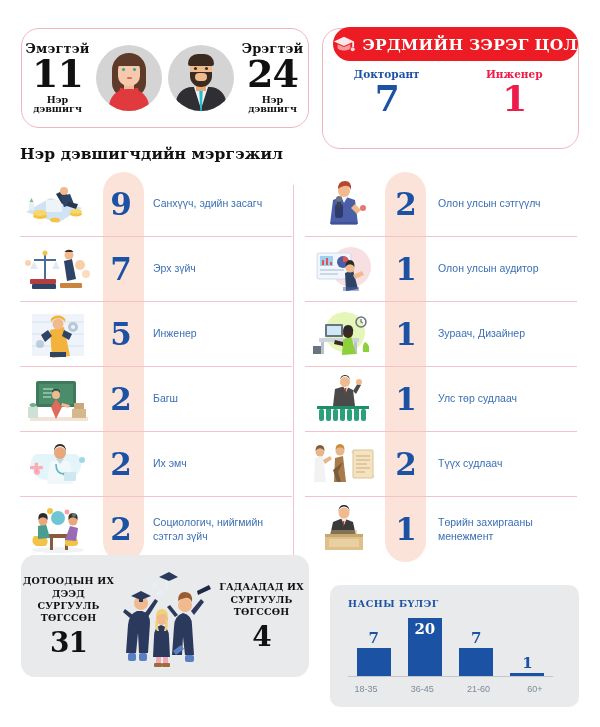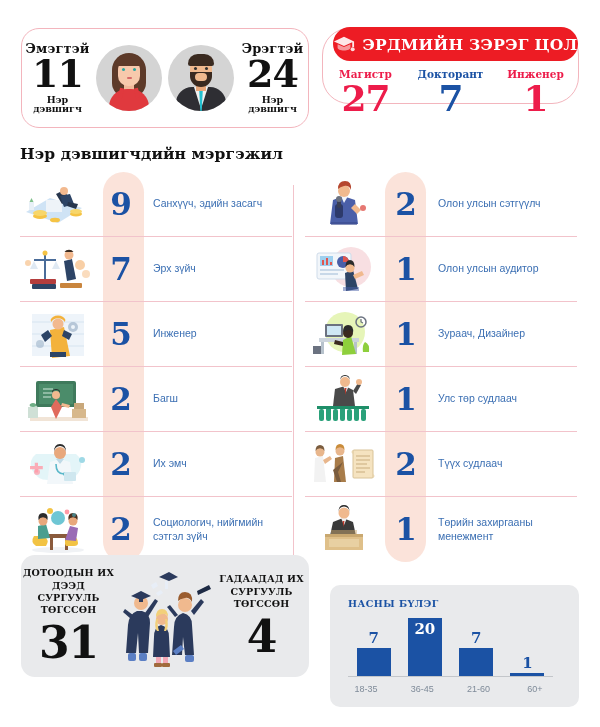--- a/index.html
+++ b/index.html
@@ -53,22 +53,22 @@
   .m-neck{position:absolute;left:28px;top:34px;width:10px;height:12px;background:#e8a87c;}
   .m-face{position:absolute;left:22px;top:13px;width:22px;height:27px;background:#f0b98e;border-radius:11px 11px 11px 11px;}
   .m-hair{position:absolute;left:20px;top:9px;width:26px;height:12px;background:#3a2a20;border-radius:13px 13px 3px 3px;}
   .m-beard{position:absolute;left:22px;top:27px;width:22px;height:15px;background:#3a2a20;border-radius:0 0 11px 11px;}
   .m-chin{position:absolute;left:27px;top:28px;width:12px;height:8px;background:#f0b98e;border-radius:6px;}
   .m-eyeL{position:absolute;left:26px;top:22px;width:3px;height:3px;background:#2f2f2f;border-radius:50%;}
   .m-eyeR{position:absolute;left:37px;top:22px;width:3px;height:3px;background:#2f2f2f;border-radius:50%;}
 
   
   .degree-card{
-    position:absolute;left:322px;top:28px;width:257px;height:76px;
-    border:1.5px solid #f3b5bd;border-radius:27px;background:#fff;box-sizing:border-box;
+    position:absolute;left:322px;top:28px;width:257px;height:121px;
+    border:1.5px solid #f3b5bd;border-radius:18px;background:#fff;box-sizing:border-box;
   }
   .degree-banner{
     position:absolute;left:10px;top:-2px;width:245px;height:34px;background:#ed1c24;
     border-radius:17px;display:flex;align-items:center;justify-content:center;gap:7px;
   }
   .degree-banner .cap-icon{display:block;width:22px;height:18px;flex:none;}
   .degree-banner .btxt{
     color:#fff;font-family:"DejaVu Serif", serif;font-weight:bold;font-size:15.5px;letter-spacing:.3px;
   }
   .degree-row{position:absolute;left:0;top:40px;width:100%;display:flex;}
@@ -114,21 +114,21 @@
     position:absolute;left:21px;top:555px;width:288px;height:122px;
     background:#e9eaec;border-radius:14px;
   }
   .grad-flex{display:flex;align-items:center;height:100%;}
   .gside{width:95px;text-align:center;}
   .gside .glab{
     font-family:"DejaVu Serif", serif;font-weight:bold;font-size:9.5px;color:#111;
     line-height:1.3;letter-spacing:.2px;
   }
   .gside .gnum{
-    font-family:"DejaVu Serif", serif;font-weight:bold;font-size:44px;color:#111;
+    font-family:"DejaVu Serif", serif;font-weight:bold;font-size:28px;color:#111;
     margin-top:4px;line-height:1;letter-spacing:-1px;
   }
   .gmid{flex:1;height:100%;position:relative;}
   .gmid svg{position:absolute;left:50%;top:8px;transform:translateX(-50%);}
 
   
   .age-card{
     position:absolute;left:330px;top:585px;width:249px;height:122px;
     background:#e9eaec;border-radius:10px;
   }
@@ -199,24 +199,20 @@
       <span class="cap-icon">
         <svg viewBox="0 0 24 20">
             <path d="M12 2 1 7l11 5 9-4.1V13h2V7L12 2z" fill="#ffffff" opacity=".9"></path>
             <path d="M5 10v4c0 1.7 3.1 3 7 3s7-1.3 7-3v-4l-7 3.2L5 10z" fill="#ffffff" opacity=".55"></path>
             <circle cx="21.5" cy="15.5" r="2.2" fill="#ffffff" opacity=".85"></circle>
           </svg>
       </span>
       <span class="btxt">ЭРДМИЙН ЗЭРЭГ ЦОЛ</span>
     </div>
     <div class="degree-row">
-      <div class="dcell">
-        <div class="dlabel" style="color:#ed1c4a">Магистр</div>
-        <div class="dnum" style="color:#ed1c4a">27</div>
-      </div>
       <div class="dcell">
         <div class="dlabel" style="color:#1b52a4">Докторант</div>
         <div class="dnum" style="color:#1b52a4">7</div>
       </div>
       <div class="dcell">
         <div class="dlabel" style="color:#ed1c4a">Инженер</div>
         <div class="dnum" style="color:#ed1c4a">1</div>
       </div>
     </div>
   </div>

